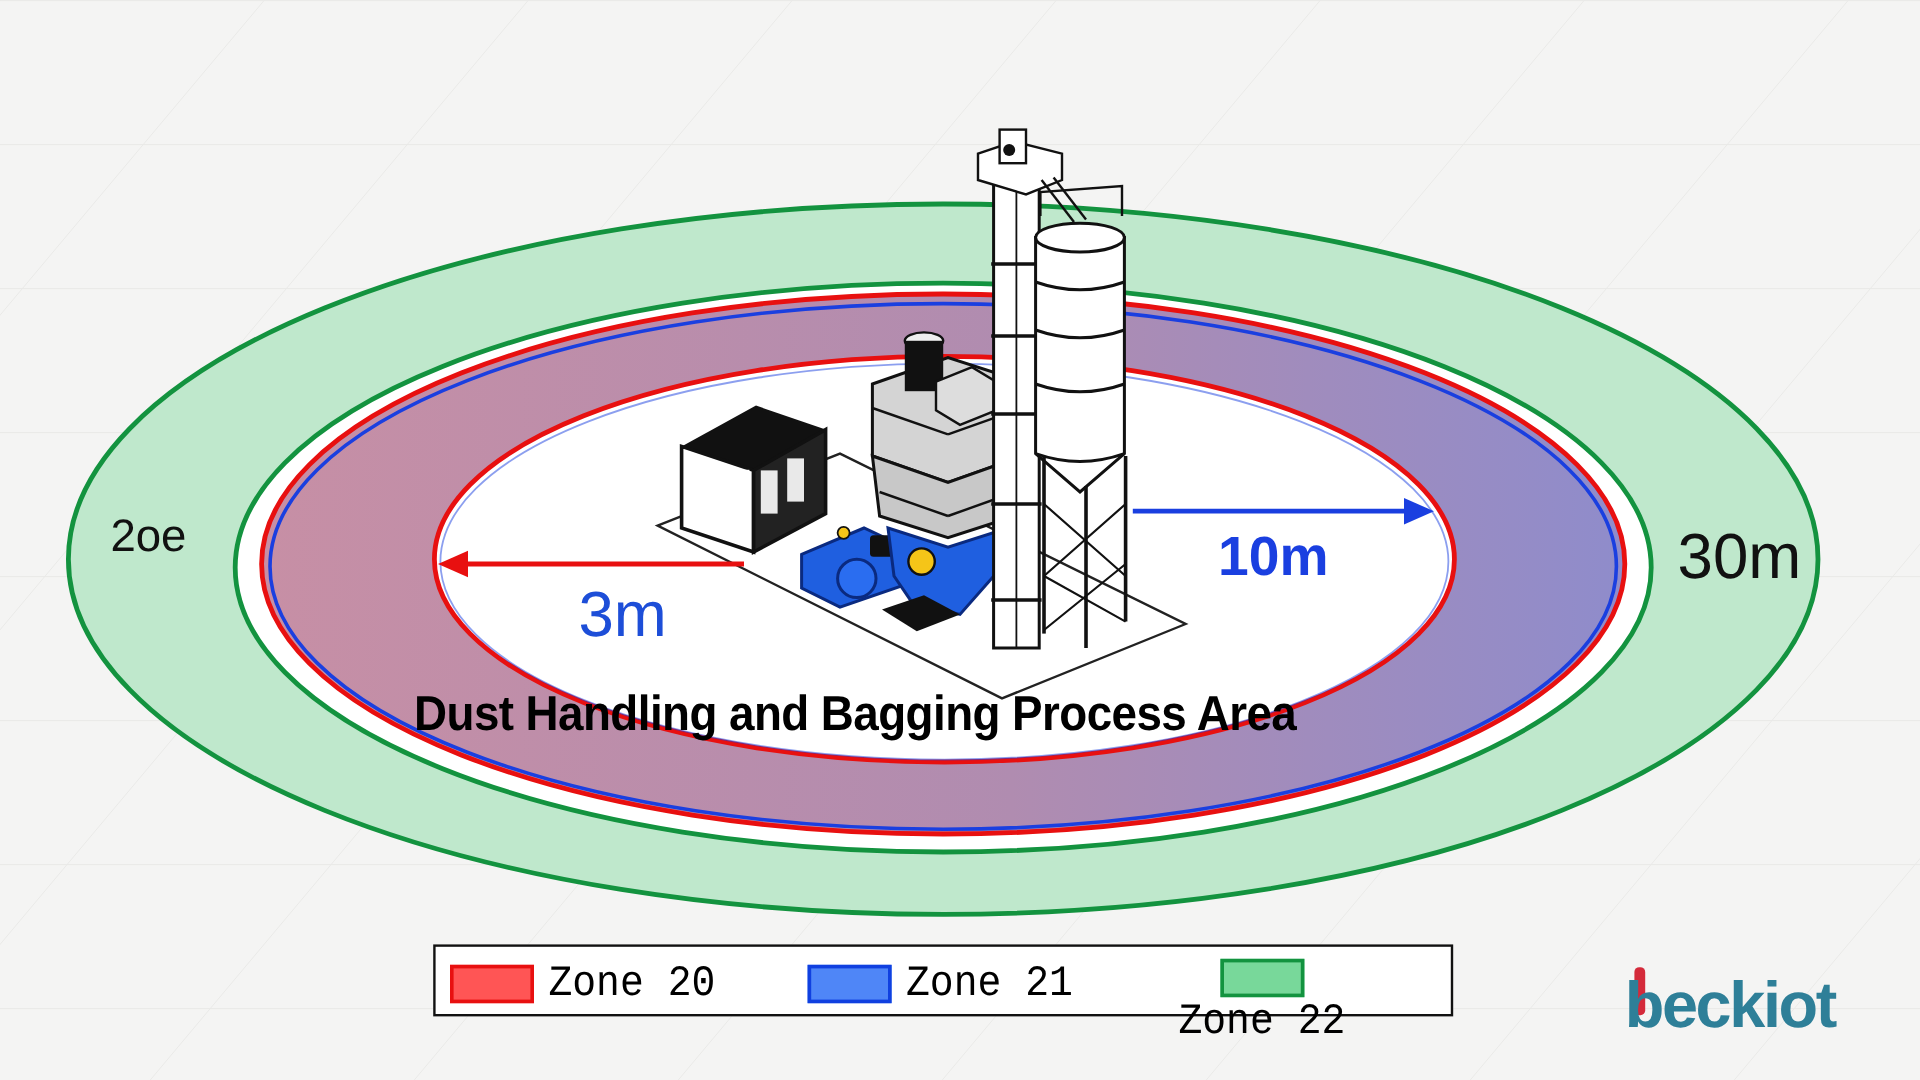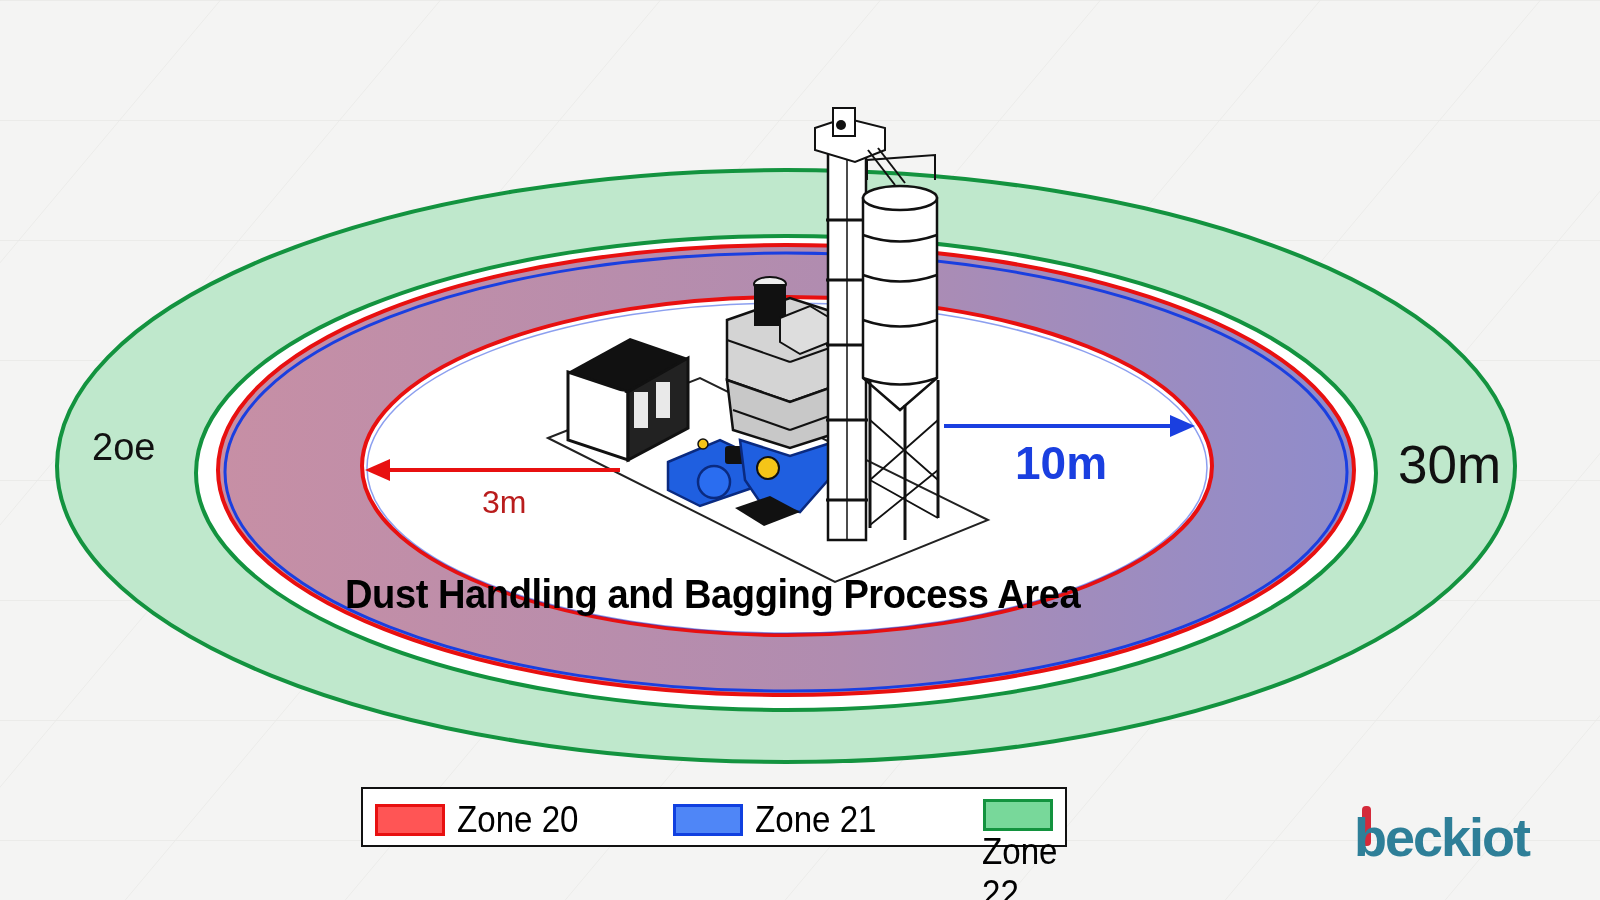--- a/index.html
+++ b/index.html
@@ -1,24 +1,24 @@
 <!DOCTYPE html>
 <html><head>
 <meta charset="utf-8">
 <style>
   html, body { margin:0; padding:0; }
   body { width:1600px; height:900px; overflow:hidden; background:#f4f4f3; font-family:"Liberation Sans", sans-serif; position:relative; }
   #stage { position:absolute; left:0; top:0; width:1600px; height:900px; }
   .label { position:absolute; font-family:"Liberation Sans", sans-serif; line-height:1; white-space:nowrap; }
   .lbl-left { left:92px; top:428px; font-size:38px; color:#111; }
   .lbl-right { left:1398px; top:438px; font-size:53px; color:#111; }
-  .lbl-3m { left:482px; top:486px; font-size:32px; color:#b91c1c; }
+  .lbl-3m { left:482px; top:486px; font-size:53px; color:#1d4ed8; }
   .lbl-10m { left:1015px; top:440px; font-size:46px; color:#1a3fe0;font-weight:bold; }
   .title { left:345px; top:574px; font-size:41px; font-weight:bold; color:#000; letter-spacing:-0.5px; transform:scaleX(0.93); transform-origin:left top; }
-  .legend { position:absolute; left:361px; top:787px; width:706px; height:60px; border:2px solid #111; background:#fff; box-sizing:border-box; display:flex; align-items:center; }
+  .legend { position:absolute; left:361px; top:787px; width:850px; height:60px; border:2px solid #111; background:#fff; box-sizing:border-box; display:flex; align-items:center;font-family:Liberation Mono, monospace; }
   .legend-item { display:flex; align-items:center; position:absolute; top:10px; }
   .swatch { width:70px; height:32px; box-sizing:border-box; border:3px solid; }
   .legend-text { font-size:36px; color:#000; margin-left:12px; transform:scaleX(0.92); transform-origin:left center; }
   .logo { position:absolute; left:1352px; top:800px; width:200px; height:64px; }
 </style>
 </head>
 <body>
 
 <div id="stage">
   <svg width="1600" height="900" viewBox="0 0 1600 900">

